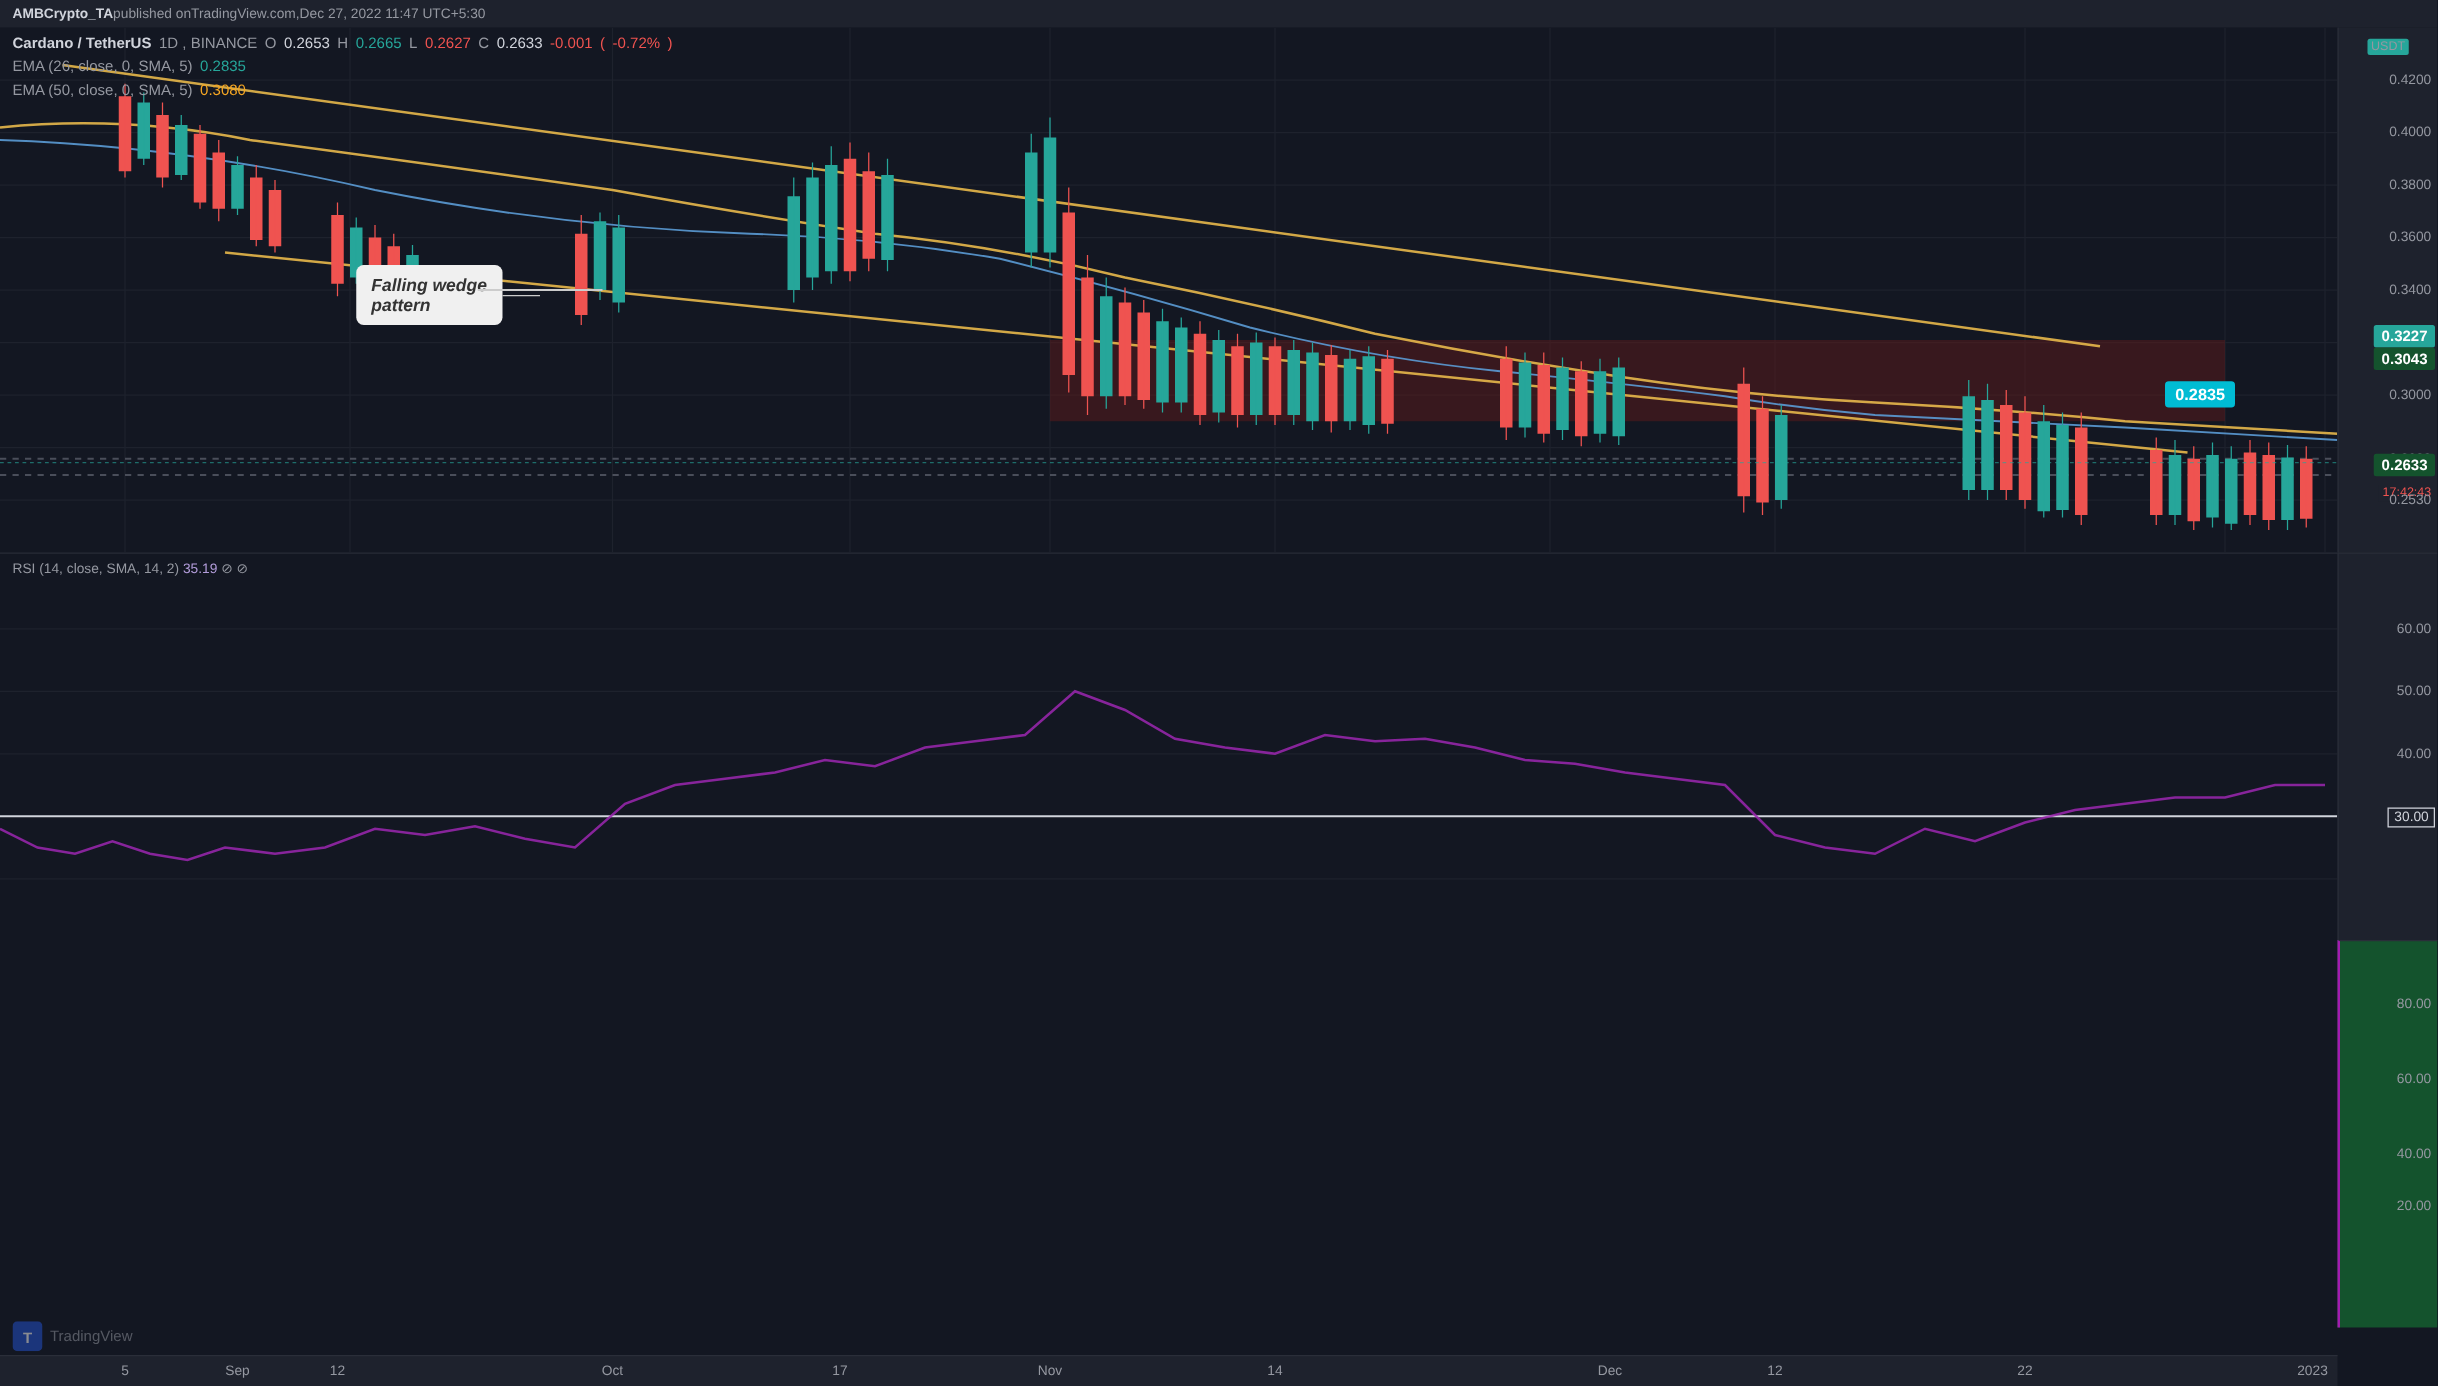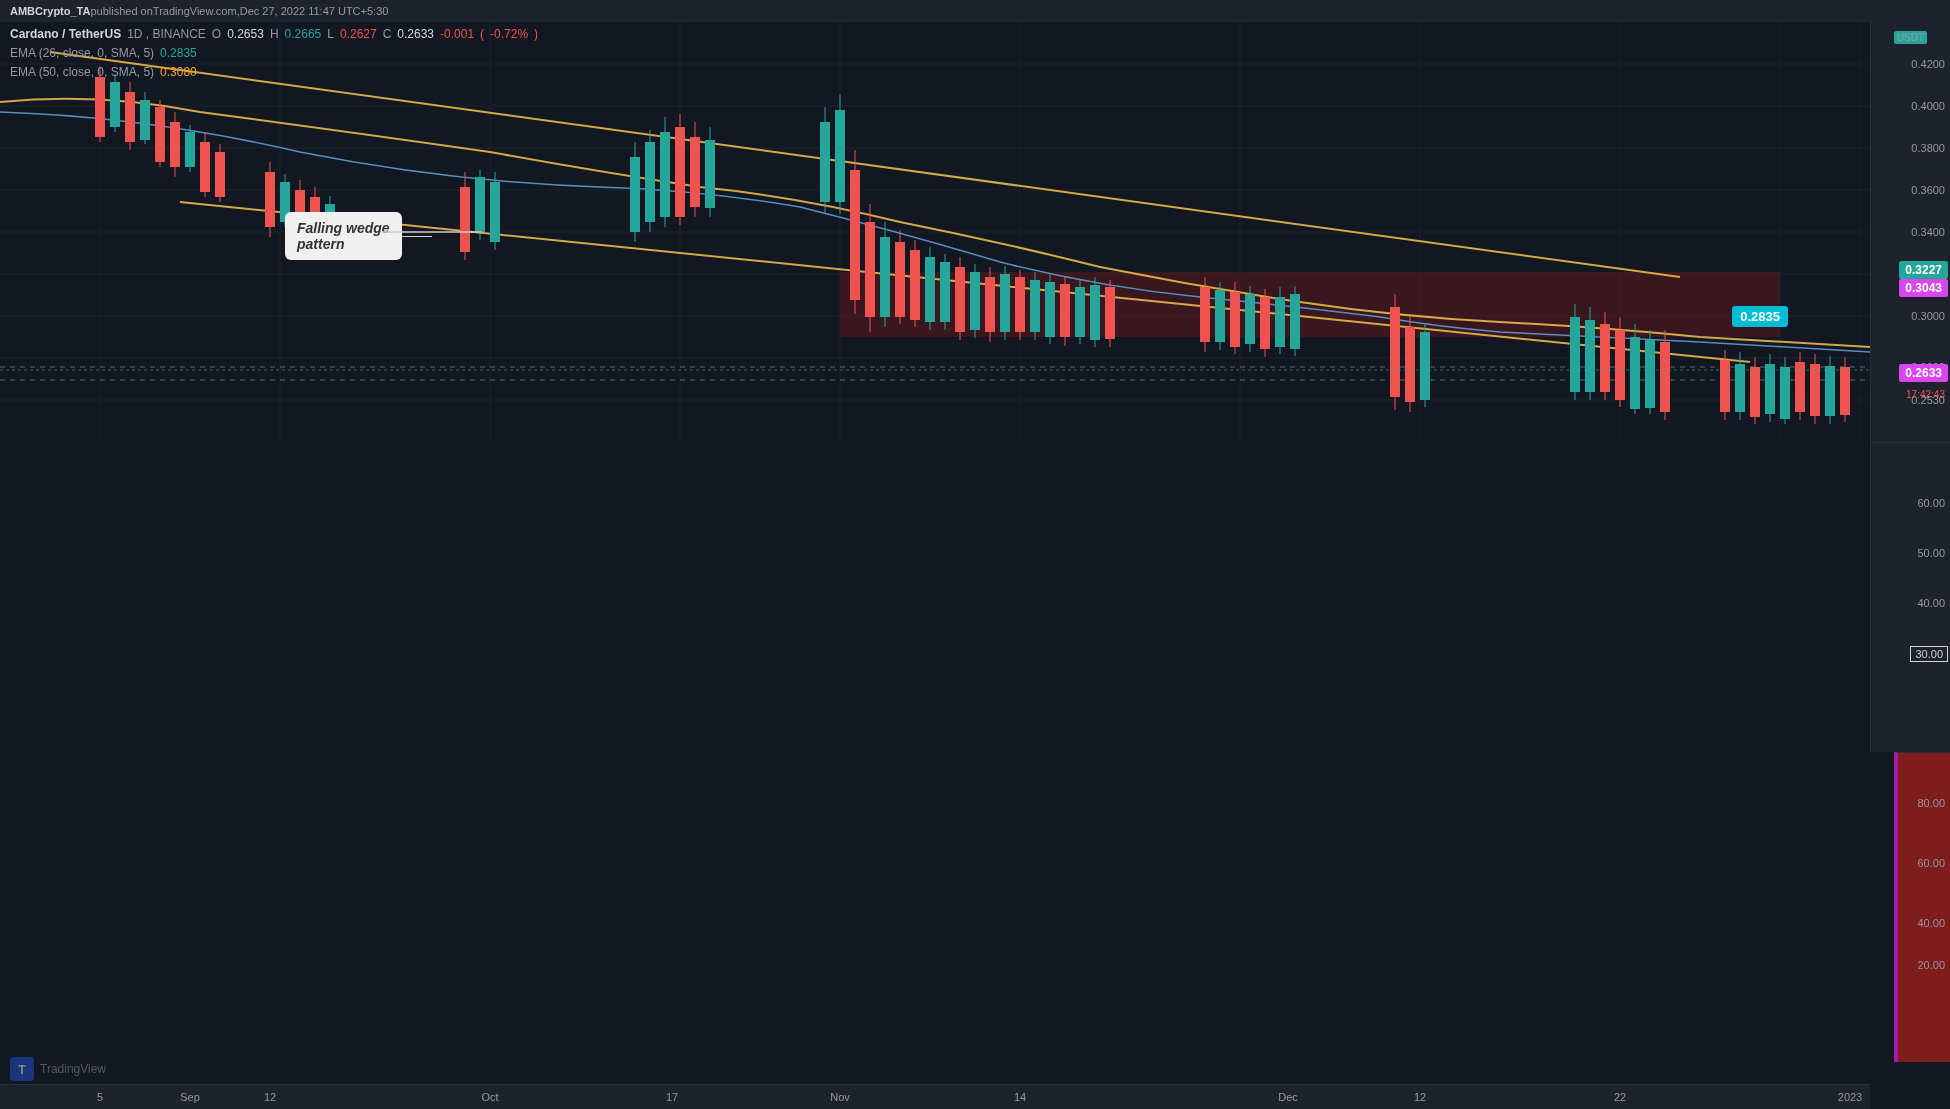--- a/index.html
+++ b/index.html
@@ -114,24 +114,24 @@
       height: 310px;
       background: #1e222d;
       border-left: 1px solid #2a2e39;
       border-top: 1px solid #2a2e39;
     }
 
     .y-axis-mfi {
       position: absolute;
       right: 0;
       top: 752px;
-      width: 56px;
+      width: 80px;
       height: 310px;
-      background: #7f1d1d;
-      border-left: 4px solid #a21caf;
+      background: #14532d;
+      border-left: 2px solid #a21caf;
       border-top: 1px solid #2a2e39;
     }
 
     
     .price-label {
       position: absolute;
       right: 5px;
       font-size: 11px;
       color: #9598a1;
       transform: translateY(-50%);
@@ -220,21 +220,21 @@
     }
     .badge-teal {
       background: #26a69a;
       color: #fff;
       font-size: 12px;
       font-weight: bold;
       padding: 2px 6px;
       border-radius: 2px;
     }
     .badge-red {
-      background: #d946ef;
+      background: #14532d;
       color: #fff;
       font-size: 12px;
       font-weight: bold;
       padding: 2px 6px;
       border-radius: 2px;
     }
   </style>
 </head>
 <body>
 
@@ -543,20 +543,91 @@
         <line x1="0" y1="30" x2="100" y2="30" stroke="#ccc" stroke-width="1.5"></line>
       </svg>
     </div>
 
     
     <div style="position:absolute; right:82px; top:285px; z-index:15;">
       <span class="badge-cyan">0.2835</span>
     </div>
   </div>
 
+  <div id="rsi-panel">
+    <div class="panel-label">
+      <span>RSI (14, close, SMA, 14, 2)</span>
+      <span style="color:#9598a1;"> </span>
+      <span style="color:#b39ddb;">35.19</span>
+      <span style="color:#9598a1;"> ⊘ ⊘</span>
+    </div>
+    <svg width="1870" height="310" viewBox="0 0 1870 310" preserveAspectRatio="none">
+      <rect width="1870" height="310" fill="#131722"></rect>
+
+      <line x1="0" y1="60" x2="1870" y2="60" stroke="#1e222d" stroke-width="1"></line>
+      <line x1="0" y1="110" x2="1870" y2="110" stroke="#1e222d" stroke-width="1"></line>
+      <line x1="0" y1="160" x2="1870" y2="160" stroke="#1e222d" stroke-width="1"></line>
+
+      <line x1="0" y1="210" x2="1870" y2="210" stroke="#d1d4dc" stroke-width="1.5"></line>
+
+      <line x1="0" y1="260" x2="1870" y2="260" stroke="#1e222d" stroke-width="1"></line>
+
+      <polyline points="
+        0,220
+        30,235
+        60,240
+        90,230
+        120,240
+        150,245
+        180,235
+        220,240
+        260,235
+        300,220
+        340,225
+        380,218
+        420,228
+        460,235
+        500,200
+        540,185
+        580,180
+        620,175
+        660,165
+        700,170
+        740,155
+        780,150
+        820,145
+        860,110
+        900,125
+        940,148
+        980,155
+        1020,160
+        1060,145
+        1100,150
+        1140,148
+        1180,155
+        1220,165
+        1260,168
+        1300,175
+        1340,180
+        1380,185
+        1420,225
+        1460,235
+        1500,240
+        1540,220
+        1580,230
+        1620,215
+        1660,205
+        1700,200
+        1740,195
+        1780,195
+        1820,185
+        1860,185
+      " fill="none" stroke="#9c27b0" stroke-width="2" opacity="0.85"></polyline>
+    </svg>
+  </div>
 
 
   <div class="y-axis">
 
     <span class="price-label" style="top: 42px;">0.4200</span>
     <span class="price-label" style="top: 84px;">0.4000</span>
     <span class="price-label" style="top: 126px;">0.3800</span>
     <span class="price-label" style="top: 168px;">0.3600</span>
     <span class="price-label" style="top: 210px;">0.3400</span>
 

